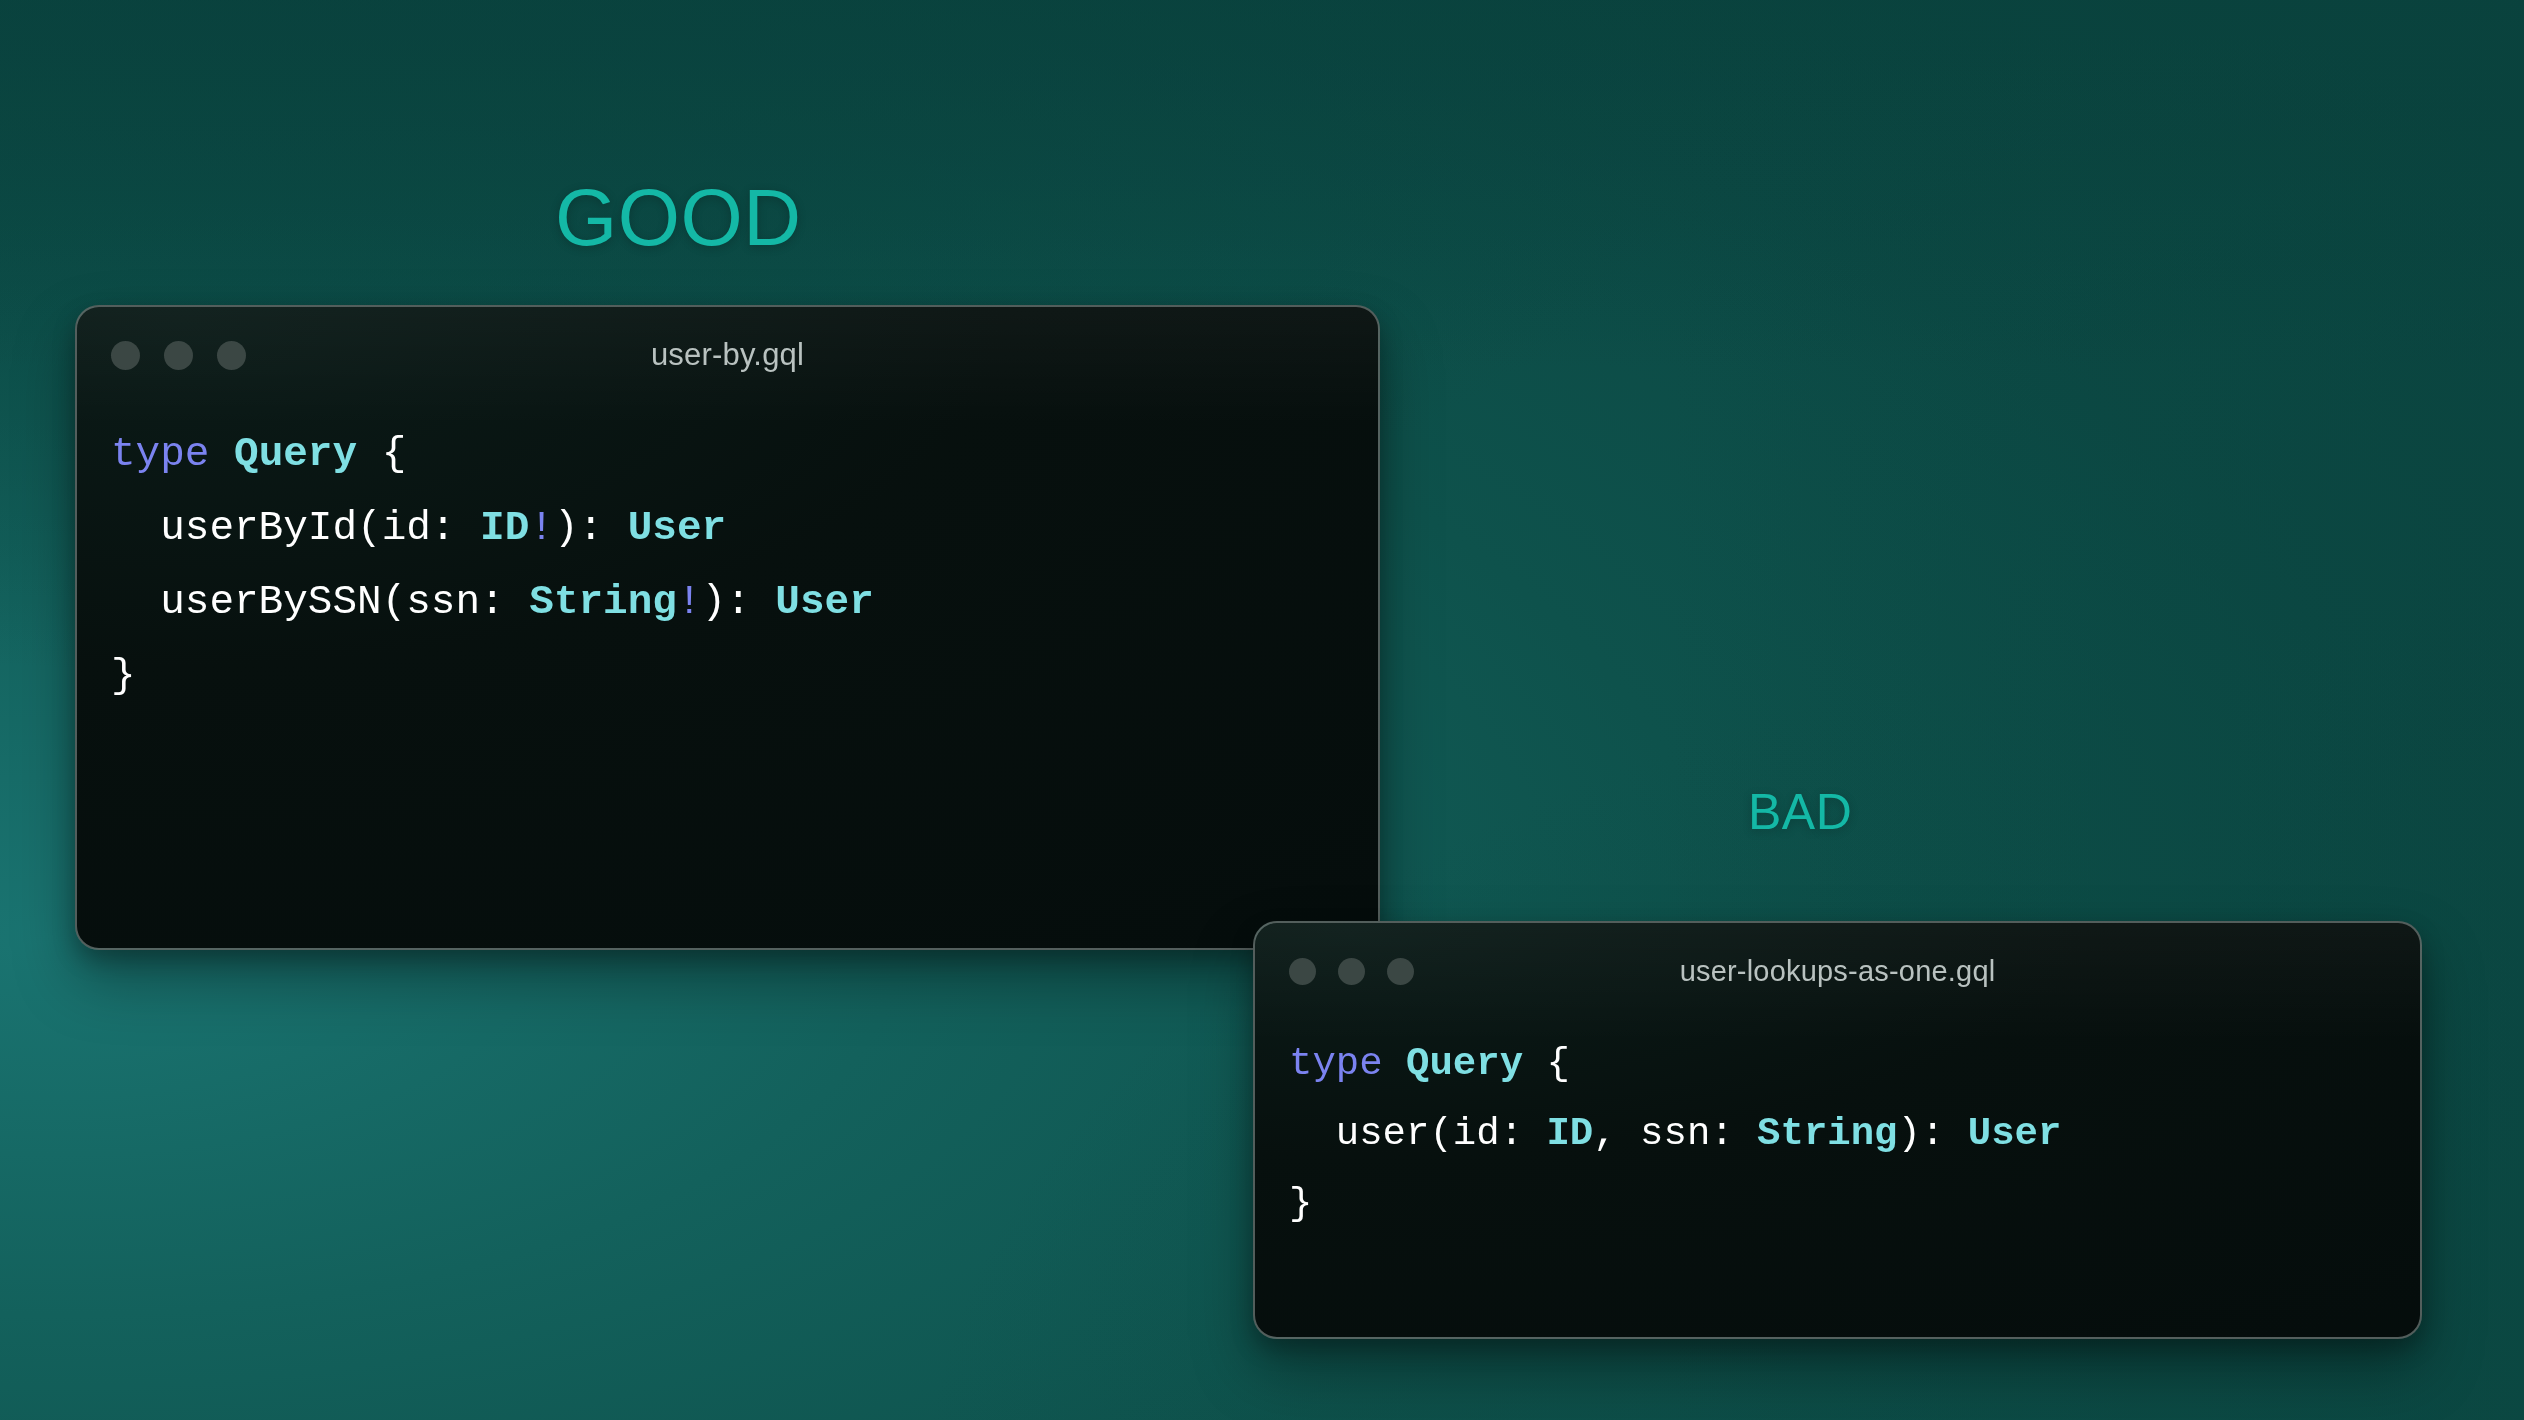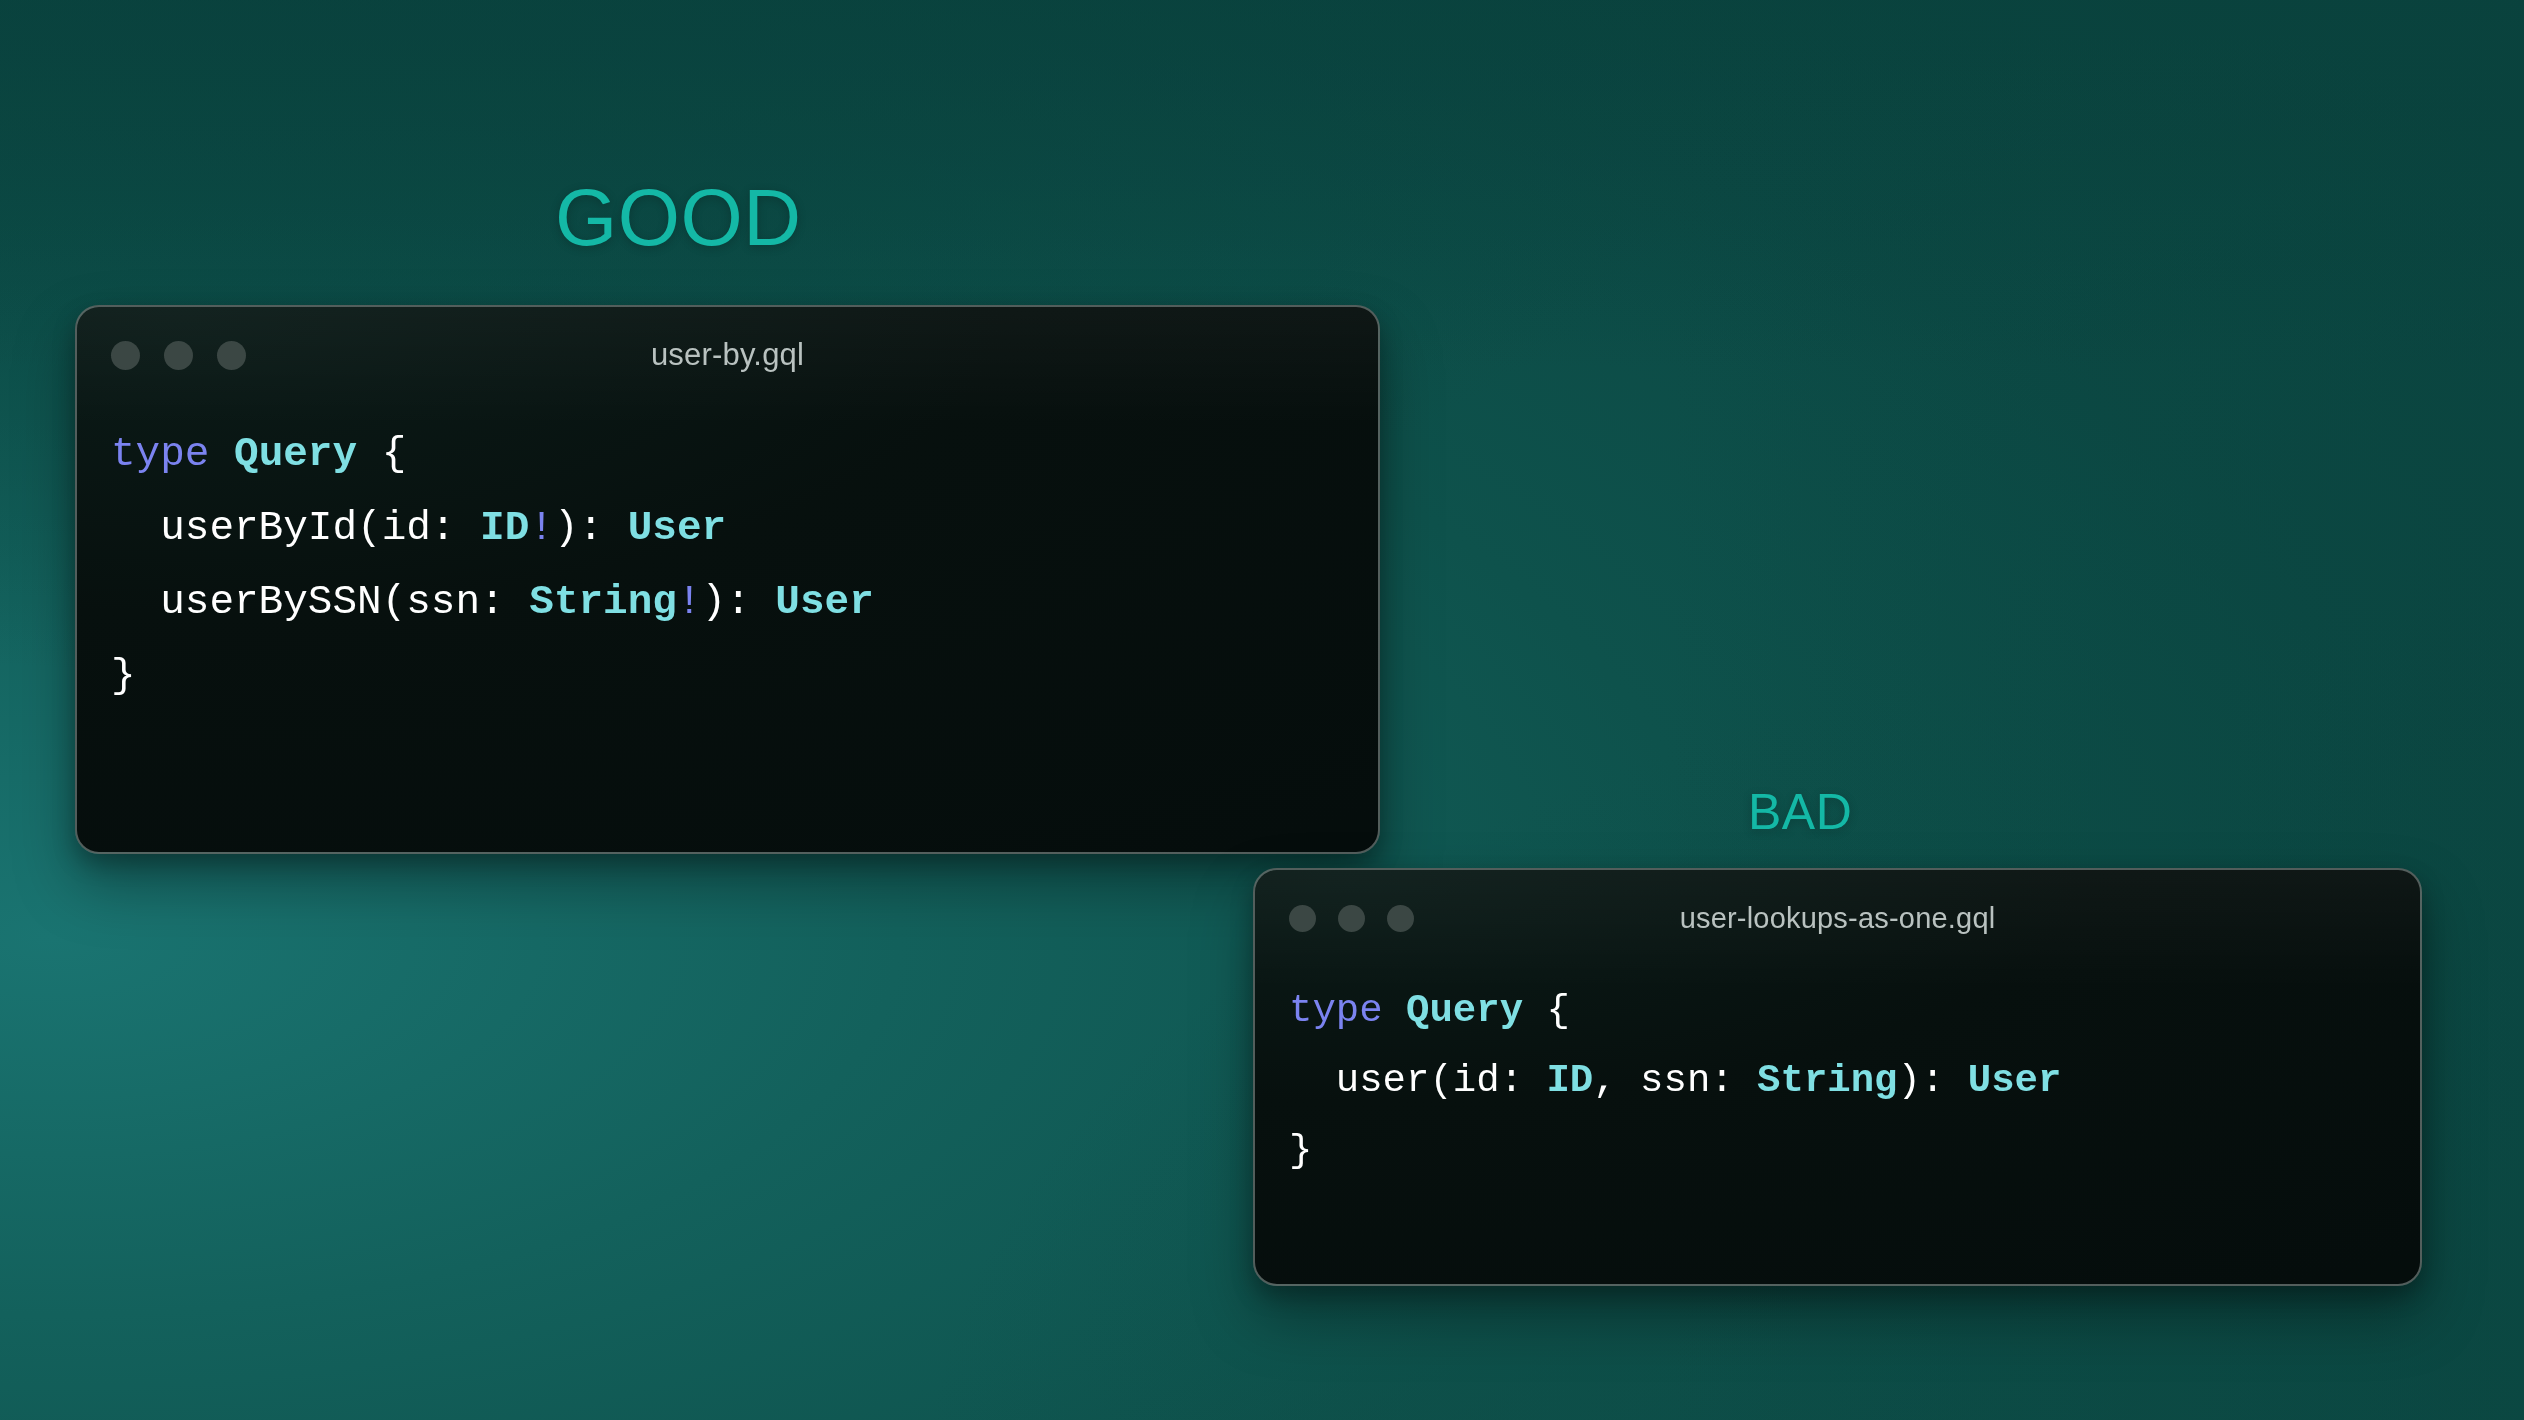--- a/index.html
+++ b/index.html
@@ -76,25 +76,25 @@
       radial-gradient(140% 120% at 8% 2%, #0b1b18 0%, #07100e 45%, #050d0c 100%);
     box-shadow:
       0 30px 60px rgba(0, 0, 0, 0.34),
       0 10px 22px rgba(0, 0, 0, 0.26);
     overflow: hidden;
   }
   #window-good {
     left: 75px;
     top: 305px;
     width: 1305px;
-    height: 549px;
+    height: 645px;
   }
   #window-bad {
     left: 1253px;
-    top: 868px;
+    top: 921px;
     width: 1169px;
     height: 418px;
   }
 
   
   .window-gloss {
     position: absolute;
     left: 0; right: 0; top: 0;
     height: 120px;
     background: linear-gradient(180deg, rgba(255,255,255,0.035) 0%, rgba(255,255,255,0) 100%);

